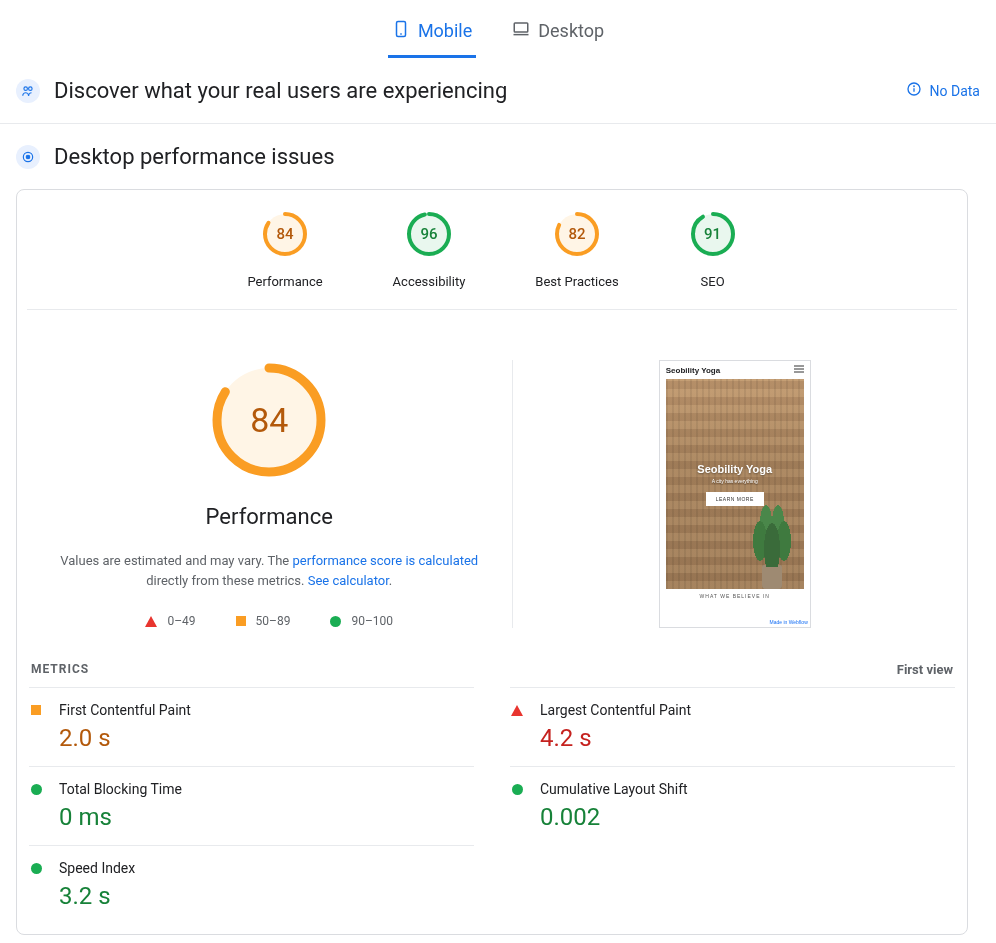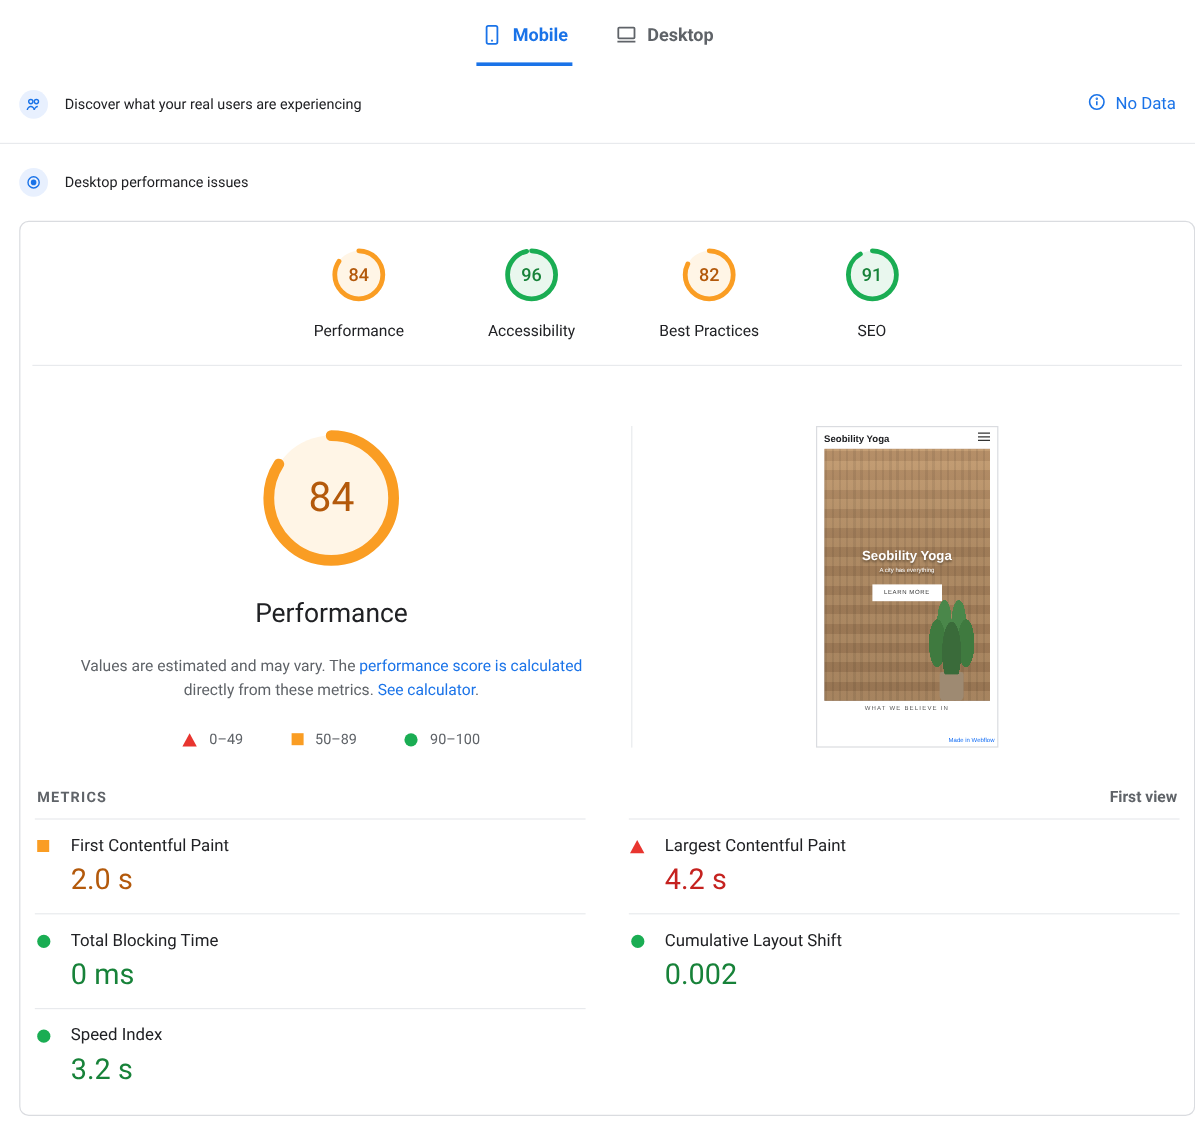--- a/index.html
+++ b/index.html
@@ -10,28 +10,26 @@
     width: 996px;
   }
   .tabs {
     display: flex;
     justify-content: center;
     gap: 32px;
     padding: 12px 0 0 0;
   }
   .tab {
     display: flex;
-    align-items: center;
     gap: 8px;
     padding: 8px 4px 14px 4px;
     cursor: pointer;
-    font-size: 15px;
+    font-size: 18px;
     color: #5f6368;
     border-bottom: 3px solid transparent;
-    font-weight: bold;
   }
   .tab.active {
     color: #1a73e8;
     border-bottom: 3px solid #1a73e8;
   }
   .tab svg { display: block; }
   .tab.active svg { stroke: #1a73e8; }
   .tab:not(.active) svg { stroke: #5f6368; }
 
   .section-header {
@@ -45,36 +43,36 @@
   .section-header .icon-bg {
     width: 24px; height: 24px;
     border-radius: 50%;
     background: #e8f0fe;
     display: flex;
     align-items: center;
     justify-content: center;
     flex-shrink: 0;
   }
   .section-header h2 {
-    font-size: 12px;
+    font-size: 22px;
     font-weight: 400;
     flex: 1;
   }
   .no-data {
     display: flex;
     align-items: center;
     gap: 8px;
     color: #1a73e8;
     font-size: 14px;
   }
 
   .diag-panel {
     border: 1px solid #dadce0;
     border-radius: 8px;
-    margin: 0 0 16px 16px;
+    margin: 0 28px 16px 16px;
     overflow: hidden;
   }
   .gauges-row {
     display: flex;
     justify-content: center;
     gap: 70px;
     padding: 20px 0;
     border-bottom: 1px solid #e8eaed;
     margin: 0 10px;
   }

